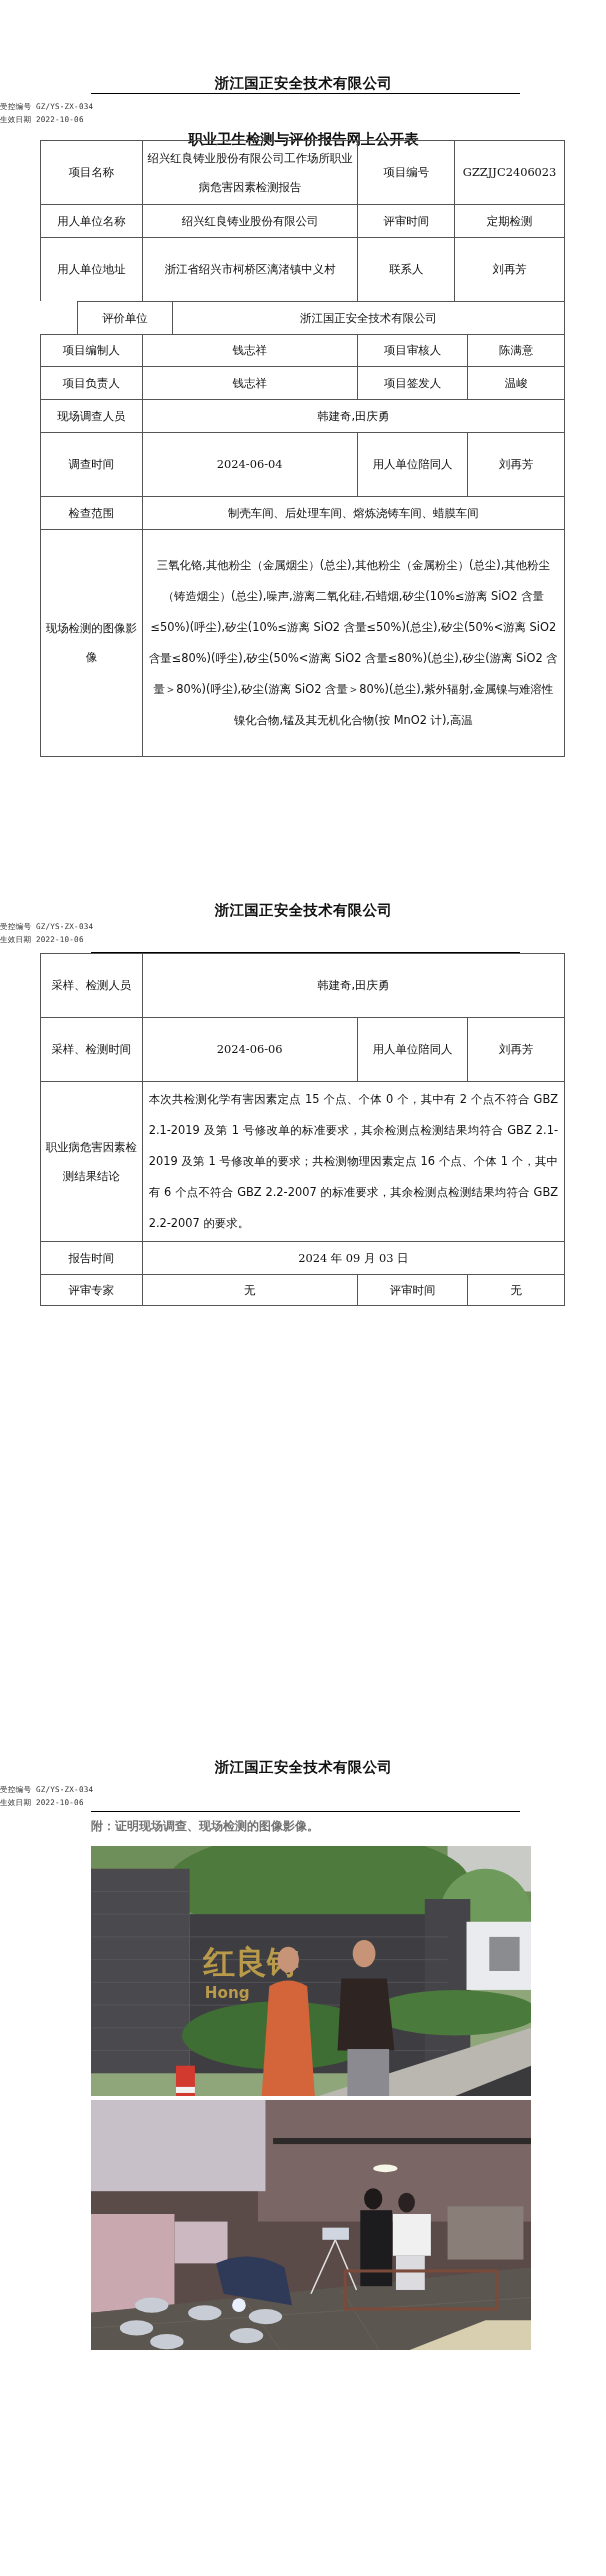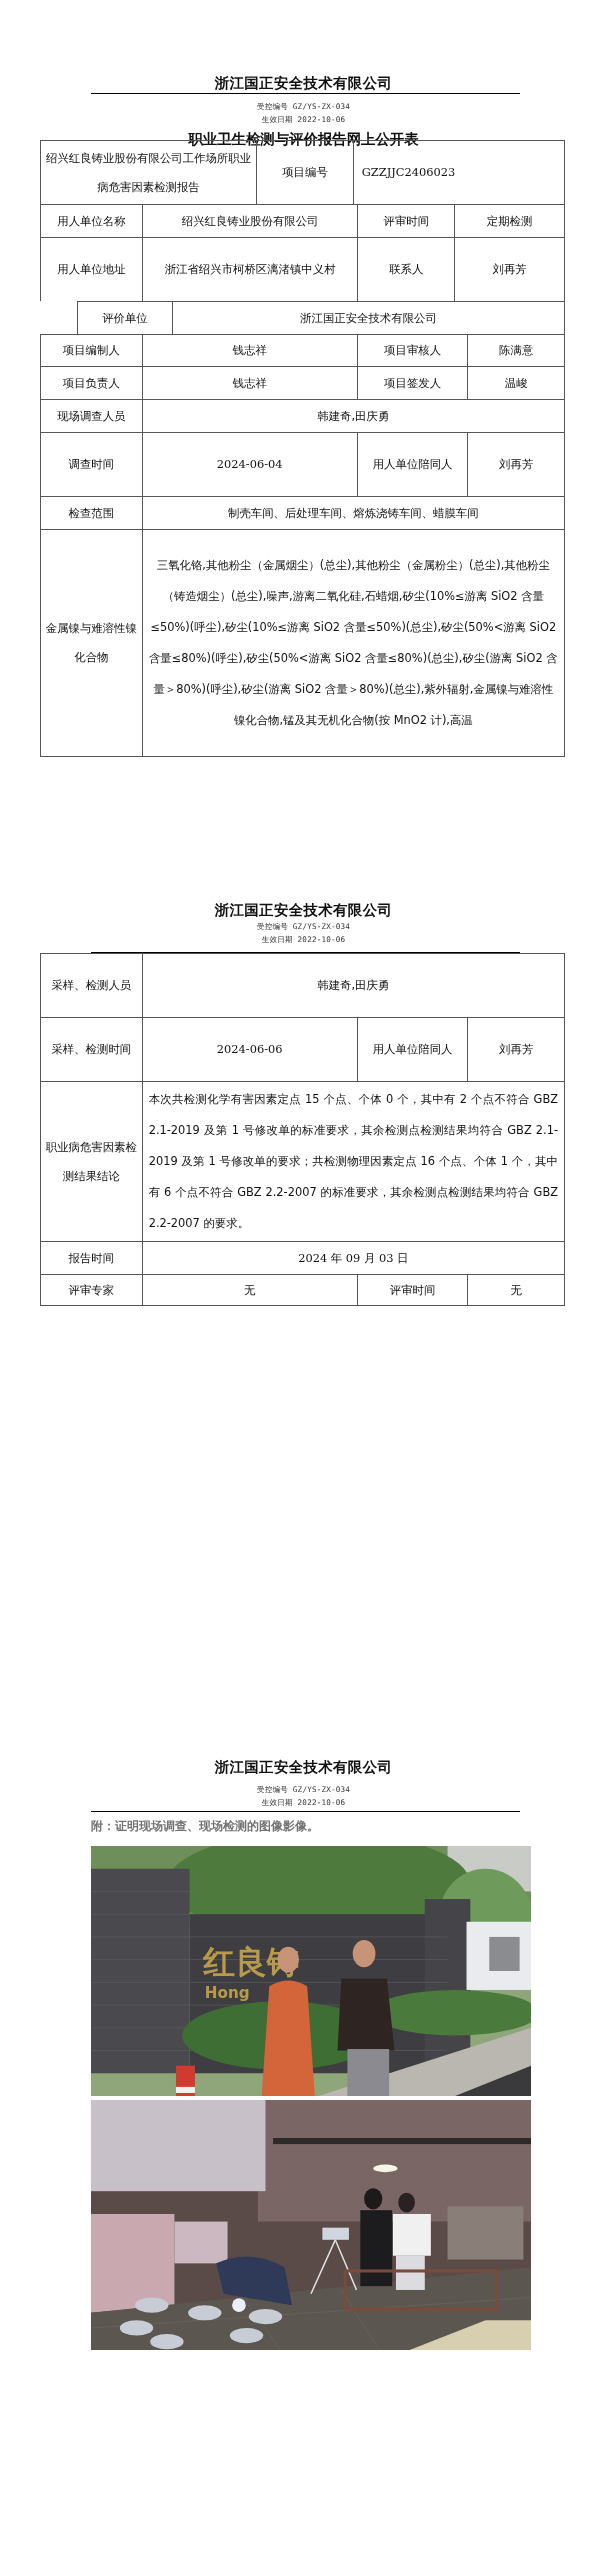--- a/index.html
+++ b/index.html
@@ -11,21 +11,21 @@
       color: #111;
       overflow: hidden;
     }
     .page { position: absolute; left: 0; width: 607px; }
     .company {
       position: absolute; left: 0; width: 607px; text-align: center;
       font-family: "DejaVu Sans", "Liberation Sans", sans-serif;
       font-weight: bold; font-size: 14.4px; letter-spacing: 0.4px; color: #111;
     }
     .meta {
-      position: absolute; left: 0; width: 607px; text-align: center;
+      position: absolute; left: 0; width: 607px; text-align: left;
       font-family: "DejaVu Sans Mono", "Liberation Mono", monospace;
       font-size: 7.6px; color: #333; letter-spacing: 0.2px;
     }
     .hrule { position: absolute; left: 91px; width: 429px; height: 0.8px; background: #000; }
     .doc-title {
       position: absolute; left: 0; width: 607px; text-align: center;
       font-family: "DejaVu Sans", "Liberation Sans", sans-serif;
       font-weight: bold; font-size: 14.4px; color: #111;
     }
     .tbl { position: absolute; left: 40px; width: 525px; }
@@ -65,20 +65,21 @@
   <div class="meta" style="top:102px;">受控编号 GZ/YS-ZX-034</div>
   <div class="meta" style="top:115px;">生效日期 2022-10-06</div>
   <div class="hrule" style="top:93px;top:93px;"></div>
 </div>
 
 <div class="hrule" style="top:93px;"></div>
 <div class="doc-title" style="top:88px;margin-top:42px;">职业卫生检测与评价报告网上公开表</div>
 
 <div class="tbl" style="top:140px;">
   <div class="row" style="height:64px;">
+    <div class="cell c1">项目名称</div>
     <div class="cell c2 wrap">绍兴红良铸业股份有限公司工作场所职业病危害因素检测报告</div>
     <div class="cell c3a">项目编号</div>
     <div class="cell c4a mono">GZZJJC2406023</div>
   </div>
   <div class="row" style="height:33px;justify-content:center;">
     <div class="cell c1">用人单位名称</div>
     <div class="cell c2">绍兴红良铸业股份有限公司</div>
     <div class="cell c3a">评审时间</div>
     <div class="cell c4a">定期检测</div>
   </div>
@@ -112,21 +113,21 @@
     <div class="cell c1">调查时间</div>
     <div class="cell c2 mono">2024-06-04</div>
     <div class="cell c3b wrap">用人单位陪同人</div>
     <div class="cell c4b">刘再芳</div>
   </div>
   <div class="row" style="height:33px;">
     <div class="cell c1">检查范围</div>
     <div class="cell c-span">制壳车间、后处理车间、熔炼浇铸车间、蜡膜车间</div>
   </div>
   <div class="row last" style="height:228px;">
-    <div class="cell c1 wrap">金属镍与难溶性镍化合物</div>
+    <div class="cell c1 wrap">现场检测的图像影像</div>
     <div class="cell c-span para para-center" style="line-height:31px;">三氧化铬,其他粉尘（金属烟尘）(总尘),其他粉尘（金属粉尘）(总尘),其他粉尘（铸造烟尘）(总尘),噪声,游离二氧化硅,石蜡烟,矽尘(10%≤游离 SiO2 含量≤50%)(呼尘),矽尘(10%≤游离 SiO2 含量≤50%)(总尘),矽尘(50%&lt;游离 SiO2 含量≤80%)(呼尘),矽尘(50%&lt;游离 SiO2 含量≤80%)(总尘),矽尘(游离 SiO2 含量＞80%)(呼尘),矽尘(游离 SiO2 含量＞80%)(总尘),紫外辐射,金属镍与难溶性镍化合物,锰及其无机化合物(按 MnO2 计),高温</div>
   </div>
 </div>
 
 <div class="company" style="top:901px;">浙江国正安全技术有限公司</div>
 <div class="meta" style="top:922px;">受控编号 GZ/YS-ZX-034</div>
 <div class="meta" style="top:935px;">生效日期 2022-10-06</div>
 <div class="hrule" style="top:952px;"></div>
 
 <div class="tbl" style="top:953px;">

